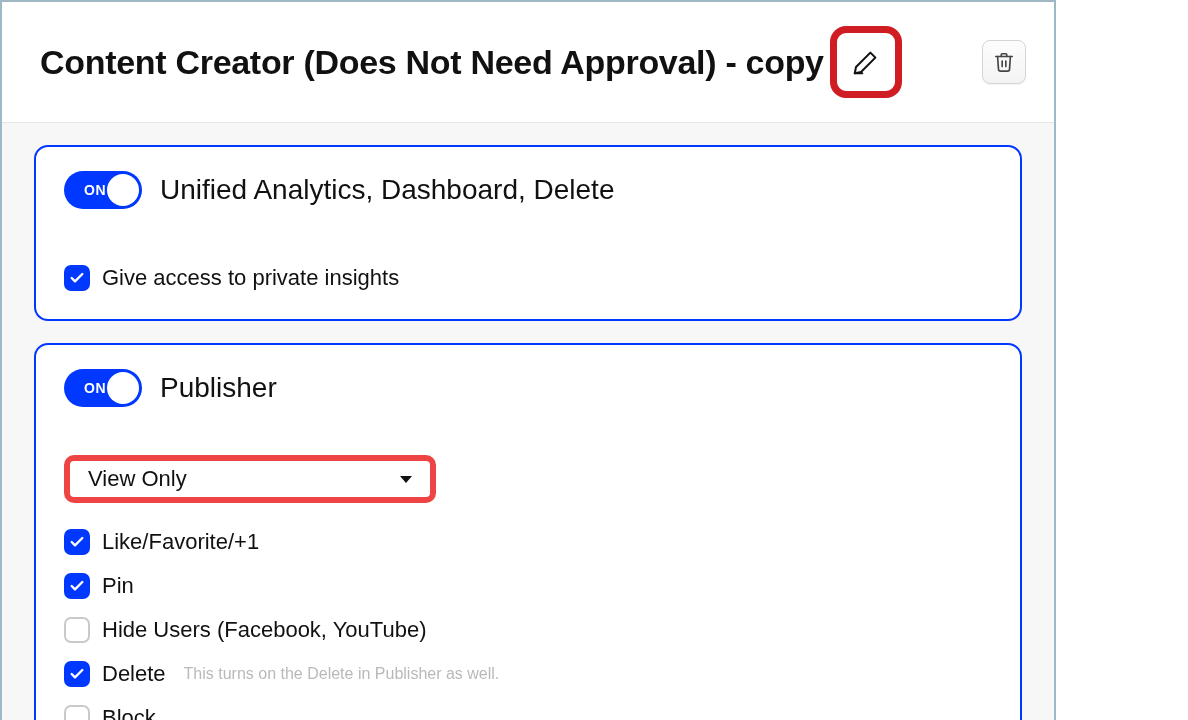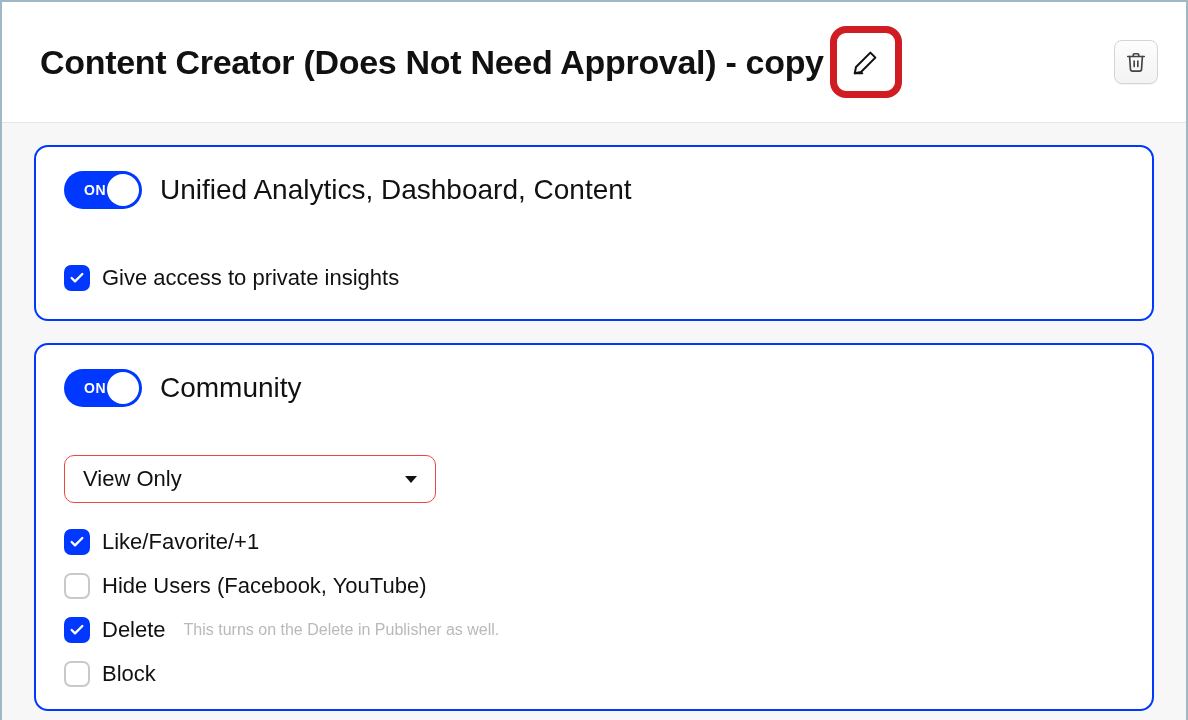--- a/index.html
+++ b/index.html
@@ -6,21 +6,21 @@
   html, body { margin: 0; padding: 0; }
   body {
     font-family: -apple-system, BlinkMacSystemFont, "Segoe UI", Helvetica, Arial, sans-serif;
     color: #111;
     background: #fff;
     width: 1188px;
     height: 720px;
     overflow: hidden;
   }
   .frame {
-    width: 1188px;
+    width: 1056px;
     height: 720px;
     border: 2px solid #9fb8c6;
     background: #0f172a;
     position: relative;
   }
   .header {
     display: flex;
     align-items: center;
     padding: 24px 28px 24px 38px;
     border-bottom: 1px solid #e6e6e6;
@@ -142,21 +142,21 @@
   .check-hint {
     font-size: 16px;
     color: #b9b9b9;
     margin-left: 6px;
   }
   .select {
     margin-top: 48px;
     margin-bottom: 22px;
     width: 372px;
     height: 48px;
-    border: 1px solid #ef4444;
+    border: 6px solid #ef4444;
     border-radius: 10px;
     display: flex;
     align-items: center;
     justify-content: space-between;
     padding: 0 18px;
     font-size: 22px;
     cursor: pointer;
     background: #fff;
   }
   .caret {
@@ -194,67 +194,75 @@
   </div>
 
   <div class="body">
 
     <div class="card">
       <div class="card-head">
         <div class="toggle">
           <span class="on-label">ON</span>
           <span class="knob"></span>
         </div>
-        <div class="card-title">Unified Analytics, Dashboard, Content</div>
+        <div class="card-title">Unified Analytics, Dashboard, Delete</div>
       </div>
       <div class="check-row">
         <div class="checkbox checked">
           <svg width="16" height="16" viewBox="0 0 24 24" fill="none" stroke="#fff" stroke-width="3.5" stroke-linecap="round" stroke-linejoin="round">
               <polyline points="20 6 9 17 4 12"></polyline>
             </svg>
         </div>
         <div class="check-label">Give access to private insights</div>
       </div>
     </div>
 
     <div class="card" style="padding-bottom:8px;">
       <div class="card-head">
         <div class="toggle">
           <span class="on-label">ON</span>
           <span class="knob"></span>
         </div>
-        <div class="card-title">Community</div>
+        <div class="card-title">Publisher</div>
       </div>
 
       <div class="select">
         <span>View Only</span>
         <span class="caret"></span>
       </div>
 
       <div class="perm-list">
         <div class="check-row tight">
           <div class="checkbox checked">
             <svg width="16" height="16" viewBox="0 0 24 24" fill="none" stroke="#fff" stroke-width="3.5" stroke-linecap="round" stroke-linejoin="round">
                 <polyline points="20 6 9 17 4 12"></polyline>
               </svg>
           </div>
           <div class="check-label">Like/Favorite/+1</div>
         </div>
         <div class="check-row tight">
-          <div class="checkbox">
-            
-          </div>
-          <div class="check-label">Hide Users (Facebook, YouTube)</div>
-        </div>
-        <div class="check-row tight">
           <div class="checkbox checked">
             <svg width="16" height="16" viewBox="0 0 24 24" fill="none" stroke="#fff" stroke-width="3.5" stroke-linecap="round" stroke-linejoin="round">
                 <polyline points="20 6 9 17 4 12"></polyline>
               </svg>
           </div>
+          <div class="check-label">Pin</div>
+        </div>
+        <div class="check-row tight">
+          <div class="checkbox">
+            
+          </div>
+          <div class="check-label">Hide Users (Facebook, YouTube)</div>
+        </div>
+        <div class="check-row tight">
+          <div class="checkbox checked">
+            <svg width="16" height="16" viewBox="0 0 24 24" fill="none" stroke="#fff" stroke-width="3.5" stroke-linecap="round" stroke-linejoin="round">
+                <polyline points="20 6 9 17 4 12"></polyline>
+              </svg>
+          </div>
           <div class="check-label">Delete</div>
           <div class="check-hint">This turns on the Delete in Publisher as well.</div>
         </div>
         <div class="check-row tight">
           <div class="checkbox">
             
           </div>
           <div class="check-label">Block</div>
         </div>
       </div>

